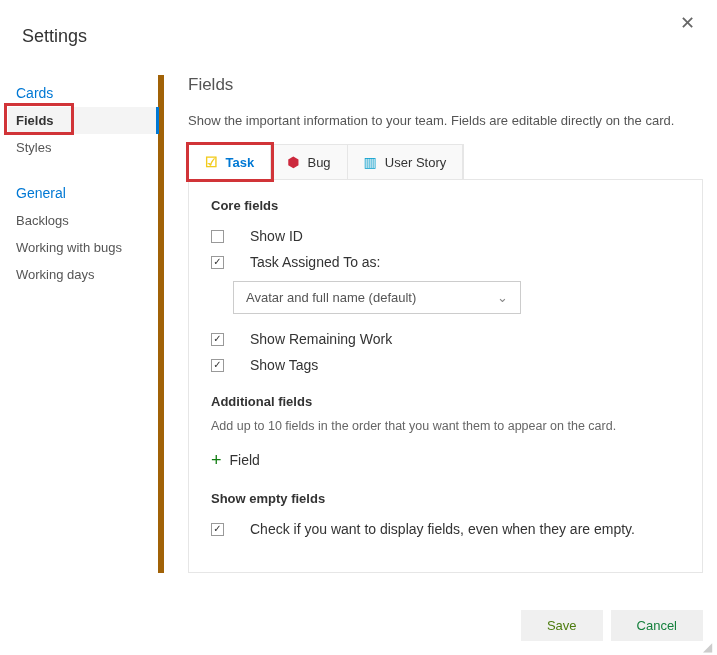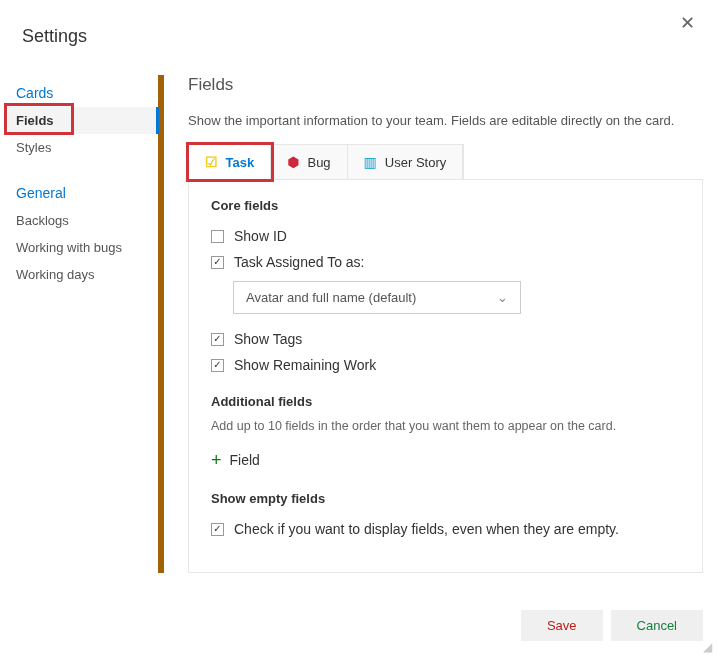--- a/index.html
+++ b/index.html
@@ -120,21 +120,21 @@
   }
   .panel-heading {
     font-weight: 600;
     font-size: 13px;
     color: #333;
     margin-bottom: 10px;
   }
   .check-row {
     display: flex;
     align-items: center;
-    gap: 10px;
+    gap: 26px;
     padding: 5px 0;
     font-size: 14px;
     color: #333;
   }
   .checkbox {
     width: 13px;
     height: 13px;
     border: 1px solid #999;
     display: inline-flex;
     align-items: center;
@@ -192,21 +192,21 @@
     display: flex;
     gap: 8px;
   }
   .btn {
     padding: 8px 26px;
     border: none;
     font-size: 13px;
     cursor: pointer;
     font-family: inherit;
   }
-  .btn-save { background: #f0f0f0; color: #b91c1c; }
+  .btn-save { background: #f0f0f0; color: #4d7c0f; }
   .btn-cancel { background: #efefef; color: #15803d; }
   .resize-grip {
     position: absolute;
     bottom: 2px;
     right: 2px;
     width: 12px;
     height: 12px;
     color: #ccc;
     font-size: 12px;
     line-height: 12px;
@@ -268,26 +268,26 @@
         <span class="checkbox checked"></span>
         <span>Task Assigned To as:</span>
       </div>
       <div class="select-box">
         <span>Avatar and full name (default)</span>
         <span class="chevron">⌄</span>
       </div>
 
       <div class="check-row">
         <span class="checkbox checked"></span>
+        <span>Show Remaining Work</span>
+      </div>
+
+      <div class="check-row">
+        <span class="checkbox checked"></span>
         <span>Show Tags</span>
-      </div>
-
-      <div class="check-row">
-        <span class="checkbox checked"></span>
-        <span>Show Remaining Work</span>
       </div>
 
       <div style="height:16px"></div>
       <div class="panel-heading">Additional fields</div>
       <div class="subtext">Add up to 10 fields in the order that you want them to appear on the card.</div>
       <div class="add-field">
         <span class="plus">+</span>
         <span>Field</span>
       </div>
 

